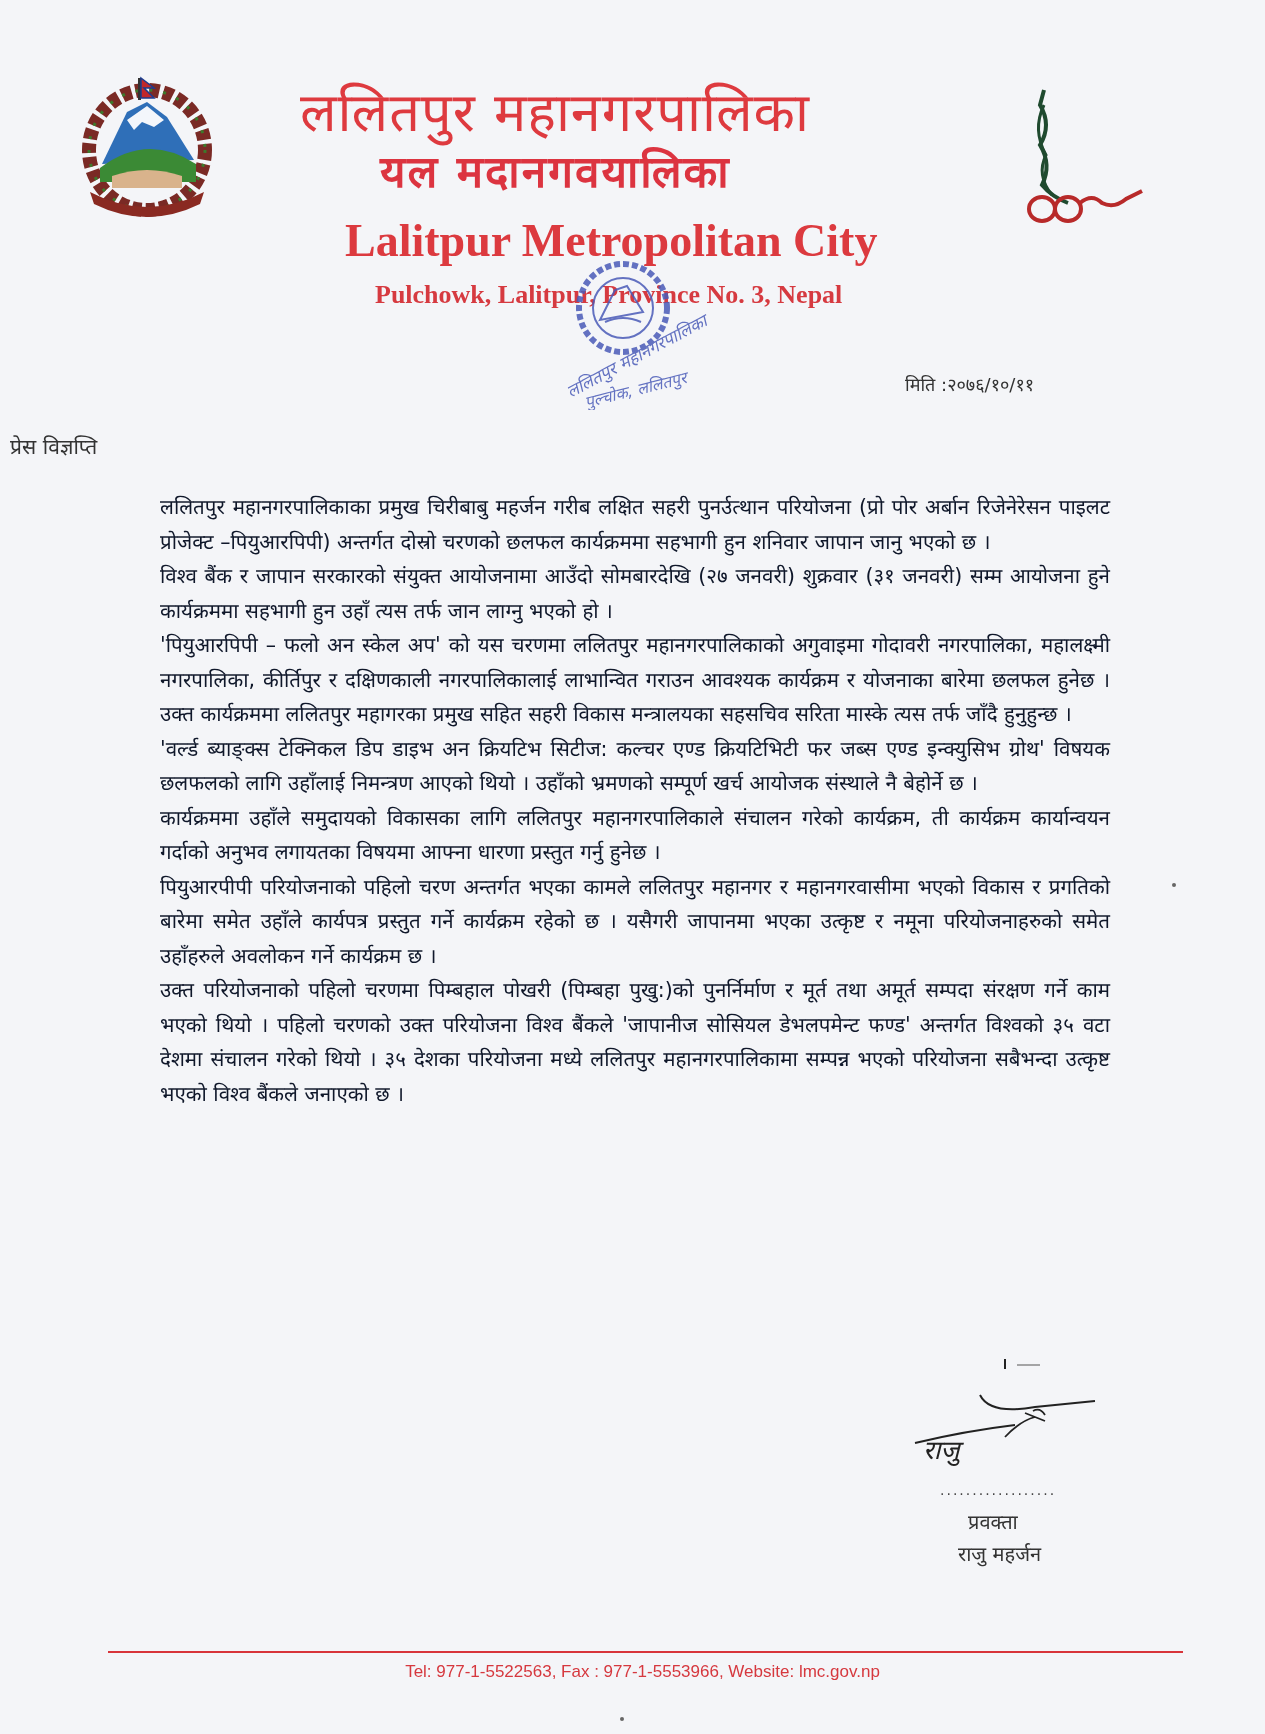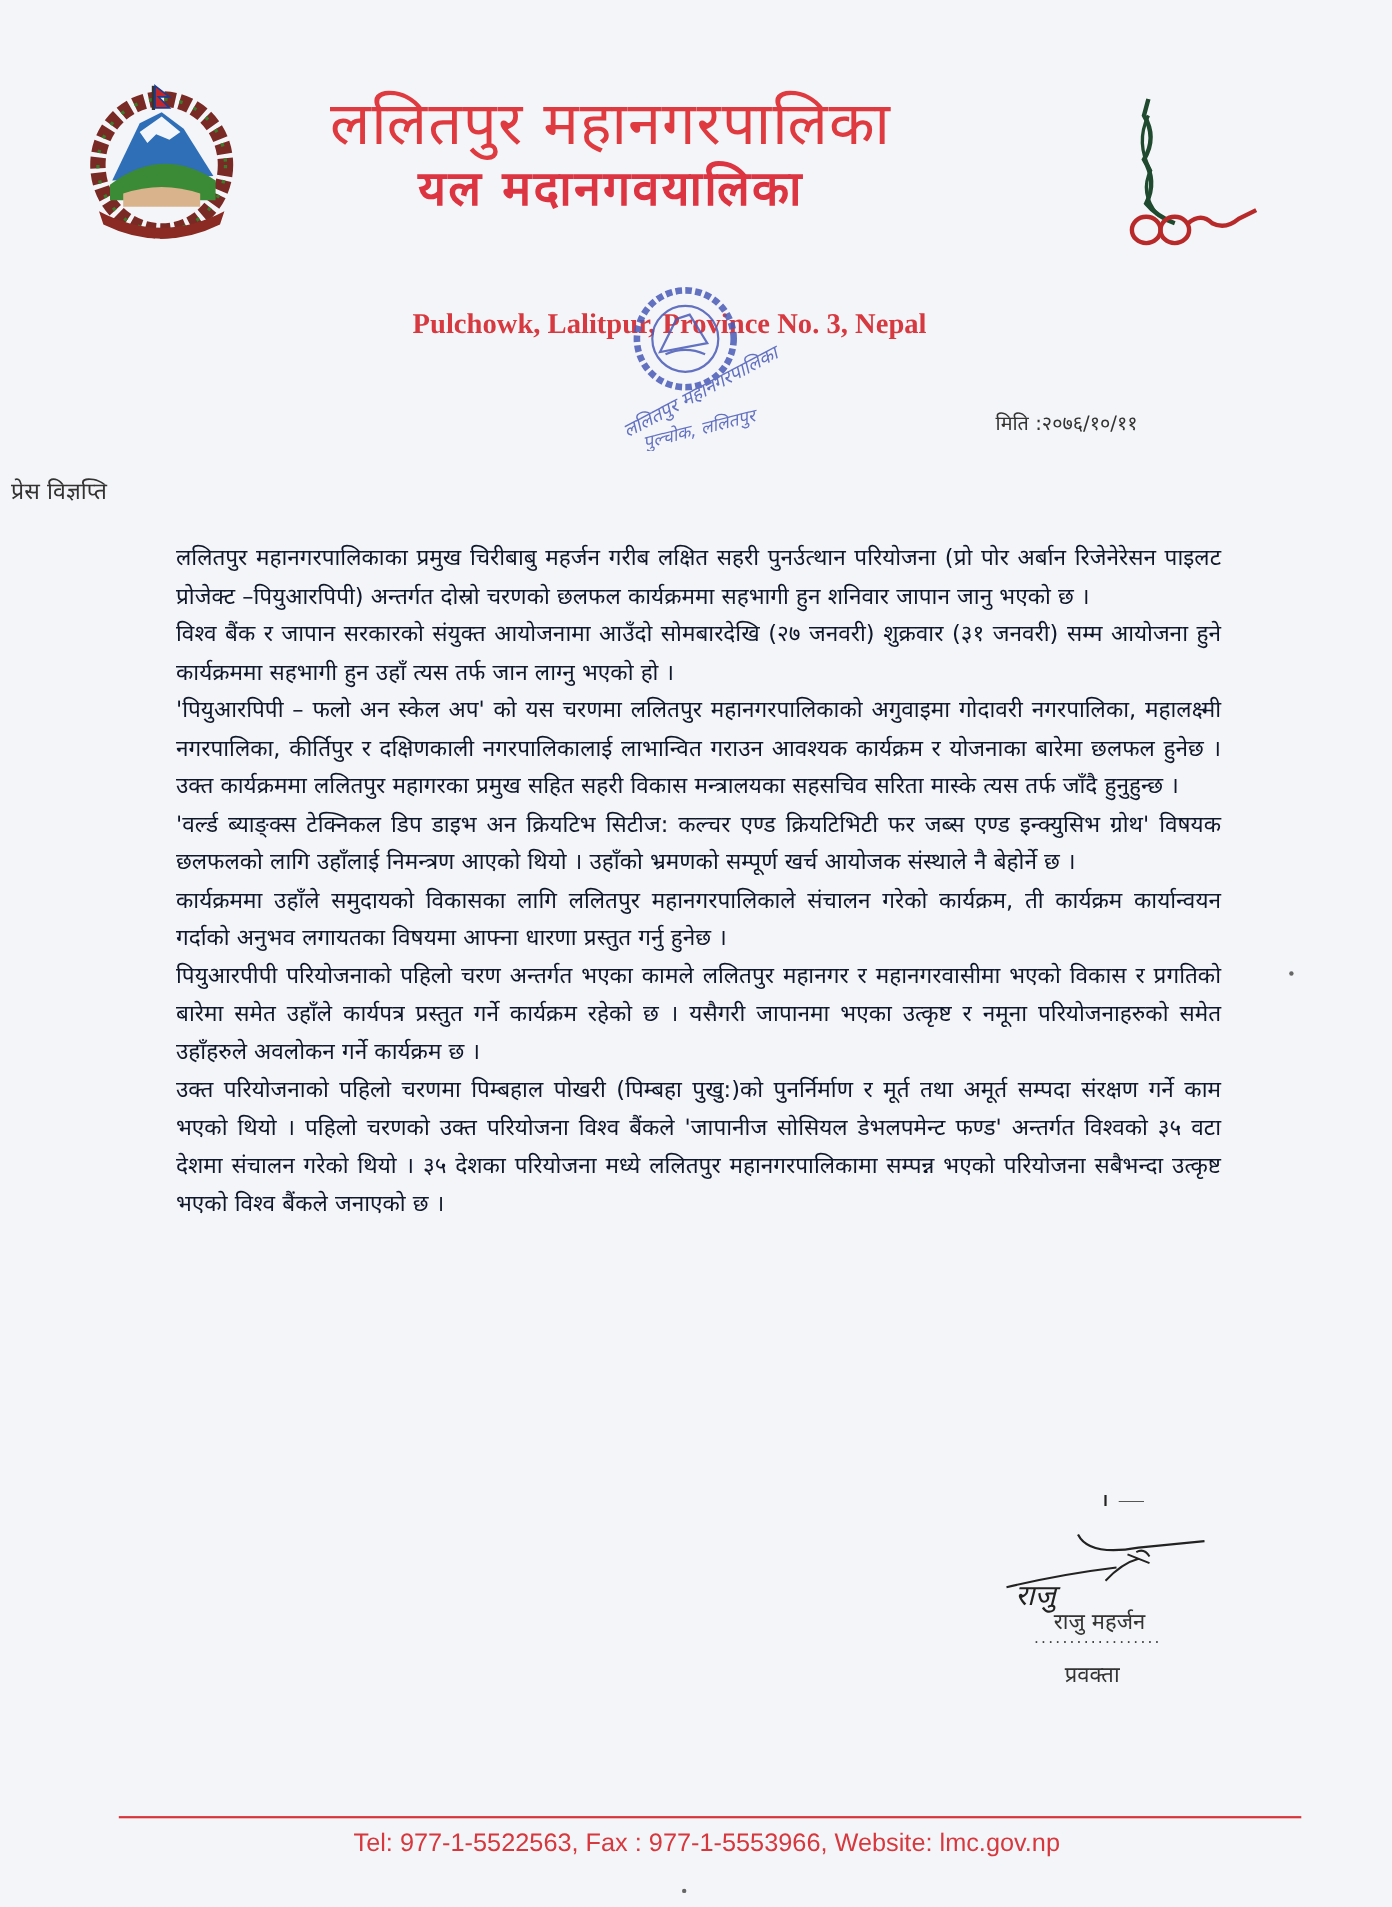--- a/index.html
+++ b/index.html
@@ -62,32 +62,32 @@
   .signature { position: absolute; left: 905px; top: 1355px; width: 200px; height: 120px; }
   .sig-dots {
     position: absolute; left: 940px; top: 1482px; width: 130px;
     font-size: 14px; color: #444; letter-spacing: 2px; white-space: nowrap; overflow: hidden;
   }
   .sig-title {
     position: absolute; left: 968px; top: 1508px;
     font-size: 20px; color: #333; white-space: nowrap;
   }
   .sig-name {
-    position: absolute; left: 958px; top: 1460px;
+    position: absolute; left: 958px; top: 1540px;
     font-size: 20px; color: #333; white-space: nowrap;
   }
 
   
   .footer-rule {
     position: absolute; left: 108px; top: 1651px; width: 1075px; height: 0;
     border-top: 2px solid #d8353b;
   }
   .footer-text {
     position: absolute; left: 0; top: 1662px; width: 1265px; text-align: center;
-    font-family: "Liberation Sans", sans-serif; font-size: 23px; color: #d6383e;
+    font-family: "Liberation Sans", sans-serif; font-size: 17px; color: #d6383e;
     padding-left: 20px; box-sizing: border-box;
   }
   .speck { position: absolute; width: 4px; height: 4px; border-radius: 50%; background: #666; }
 </style>
 </head>
 <body>
 
 <div class="page">
 
   <svg class="emblem-left" viewBox="0 0 150 150">
@@ -97,20 +97,21 @@
     <polygon points="55,48 75,34 92,48 82,55 70,50 62,58" fill="#f3f6fb"></polygon>
     <path d="M28,96 Q75,60 124,92 L124,110 L28,110 Z" fill="#3b8a35"></path>
     <path d="M40,104 Q75,92 110,104 L110,116 L40,116 Z" fill="#d9b38c"></path>
     <path d="M18,120 Q75,150 132,120 L128,132 Q75,158 22,132 Z" fill="#8a2a22"></path>
     <rect x="66" y="6" width="3" height="22" fill="#333"></rect>
     <polygon points="69,6 82,16 72,16 82,26 69,26" fill="#c2282b" stroke="#1d3c8f" stroke-width="1.5"></polygon>
   </svg>
 
   <div class="hdr-ne1">ललितपुर महानगरपालिका</div>
   <div class="hdr-ne2">यल मदानगवयालिका</div>
+  <div class="hdr-en">Lalitpur Metropolitan City</div>
   <div class="hdr-addr">Pulchowk, Lalitpur, Province No. 3, Nepal</div>
 
   <svg class="emblem-right" viewBox="0 0 125 150">
     <path d="M22,5 L18,20 Q30,40 18,60 Q30,80 20,100 Q30,112 46,118" fill="none" stroke="#1f4a2f" stroke-width="4"></path>
     <path d="M22,20 Q10,45 24,70 Q14,90 30,110" fill="none" stroke="#1f4a2f" stroke-width="3"></path>
     <ellipse cx="20" cy="124" rx="13" ry="12" fill="none" stroke="#b82a2a" stroke-width="4"></ellipse>
     <ellipse cx="46" cy="124" rx="13" ry="12" fill="none" stroke="#b82a2a" stroke-width="4"></ellipse>
     <path d="M58,118 Q70,108 80,118 Q92,124 104,114 Q112,110 120,106" fill="none" stroke="#b82a2a" stroke-width="4"></path>
   </svg>
 

